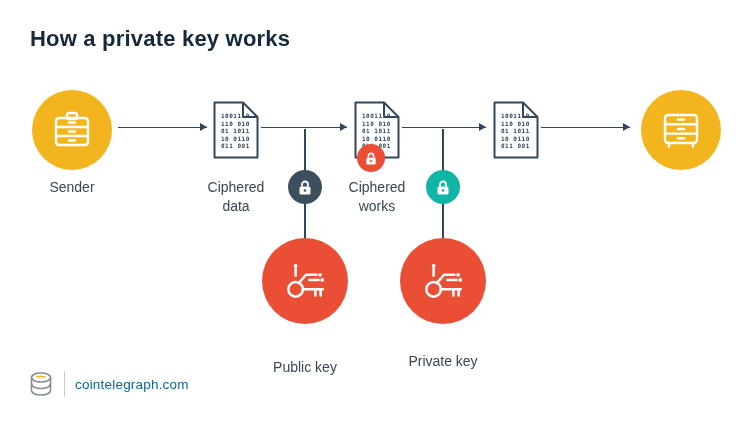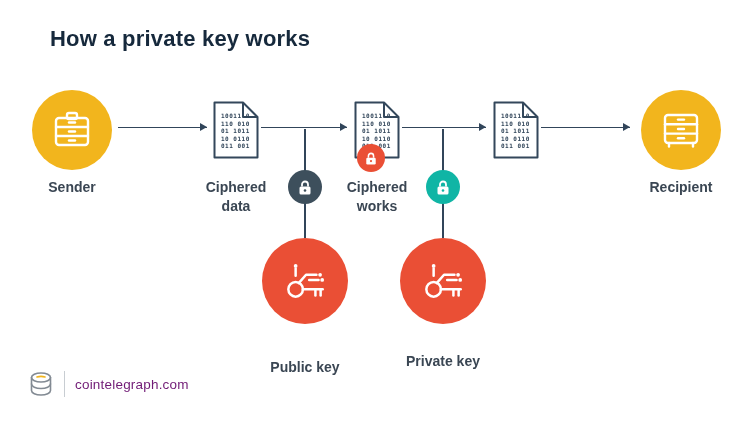--- a/index.html
+++ b/index.html
@@ -14,31 +14,30 @@
   *{box-sizing:border-box;margin:0;padding:0;}
   body{background:#e9e9e9;font-family:"Liberation Sans",sans-serif;}
   .canvas{
     position:relative;width:750px;height:430px;background:#ffffff;
     overflow:hidden;margin:0 auto;
   }
   .title{
     position:absolute;left:30px;top:26px;
     font-size:22px;font-weight:bold;color:var(--text-dark);
     letter-spacing:0.2px;
-    margin-left:20px;
   }
   .circle{
     position:absolute;border-radius:50%;
     display:flex;align-items:center;justify-content:center;
   }
   .yellow{width:80px;height:80px;background:var(--accent-yellow);}
   .red-big{width:86px;height:86px;background:var(--accent-red);}
   .label{
     position:absolute;text-align:center;
-    font-size:14px;color:var(--text-label);line-height:1.35;font-weight:bold;
+    font-size:14px;color:var(--text-label);line-height:1.35;
   }
   .hline{position:absolute;height:0;border-top:1.5px solid var(--line);}
   .ahead{
     position:absolute;width:0;height:0;
     border-left:7px solid var(--line);
     border-top:4.5px solid transparent;
     border-bottom:4.5px solid transparent;
   }
   .vline{position:absolute;width:1.5px;background:var(--line);}
   .doc{position:absolute;width:46px;height:58px;}
@@ -53,21 +52,21 @@
     display:flex;align-items:center;justify-content:center;z-index:3;
   }
   .dark{background:var(--dark-navy);}
   .teal{background:var(--accent-teal);}
   .red-badge{background:var(--accent-red);width:28px;height:28px;}
   .dark .keyhole{fill:var(--dark-navy);}
   .teal .keyhole{fill:var(--accent-teal);}
   .red-badge .keyhole{fill:var(--accent-red);}
   .footer{position:absolute;left:28px;top:370px;display:flex;align-items:center;gap:10px;}
   .footer .divider{width:1px;height:26px;background:#C8CDD2;}
-  .footer .brand-text{font-size:13.5px;color:#701a75;letter-spacing:0.2px;}
+  .footer .brand-text{font-size:13.5px;color:#0369a1;letter-spacing:0.2px;}
 </style>
 </head>
 <body>
 
 <div class="canvas">
 
   <h1 class="title">How a private key works</h1>
 
   <div class="circle yellow" style="left:32px;top:90px;">
     <svg width="48" height="48" viewBox="0 0 48 48" fill="none" stroke="#ffffff" stroke-width="2.4" stroke-linecap="round" stroke-linejoin="round">
@@ -194,21 +193,20 @@
       <rect x="8" y="9" width="32" height="28" rx="3"></rect>
       <line x1="8" y1="18.3" x2="40" y2="18.3"></line>
       <line x1="8" y1="27.6" x2="40" y2="27.6"></line>
       <line x1="21" y1="13.6" x2="27" y2="13.6"></line>
       <line x1="21" y1="23" x2="27" y2="23"></line>
       <line x1="21" y1="32.3" x2="27" y2="32.3"></line>
       <line x1="12" y1="37" x2="12" y2="40.5"></line>
       <line x1="36" y1="37" x2="36" y2="40.5"></line>
     </svg>
   </div>
-  <div class="label" style="left:631px;top:178px;width:100px;">Recipient</div>
 
   <div class="footer">
     <svg width="26" height="28" viewBox="0 0 26 28" fill="none" stroke="#828A93" stroke-width="1.6" stroke-linecap="round">
       <ellipse cx="13" cy="7.5" rx="9.5" ry="4.5"></ellipse>
       <path d="M3.5,7.5 V14 a9.5,4.5 0 0 0 19,0 V7.5"></path>
       <path d="M3.5,14 V20.5 a9.5,4.5 0 0 0 19,0 V14"></path>
       <path d="M9,7 a6,2 0 0 1 8,0" stroke="#F2B51D"></path>
     </svg>
     <span class="divider"></span>
     <span class="brand-text">cointelegraph.com</span>

